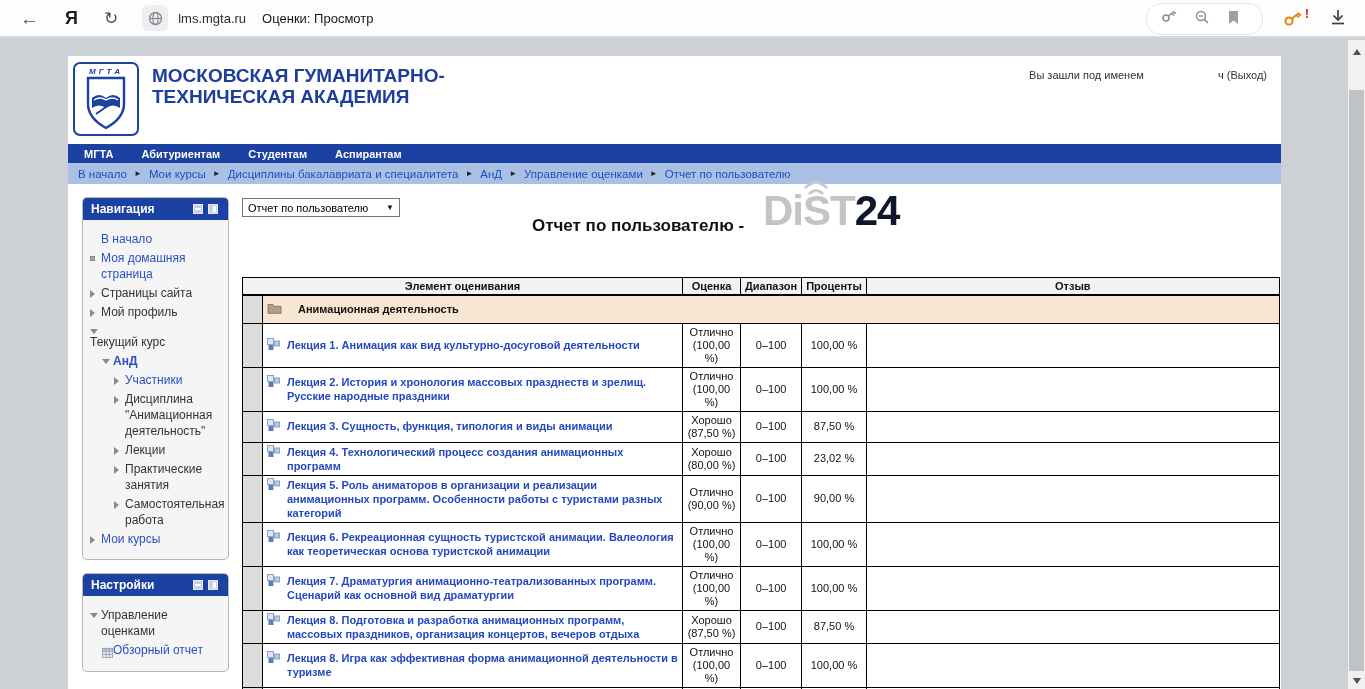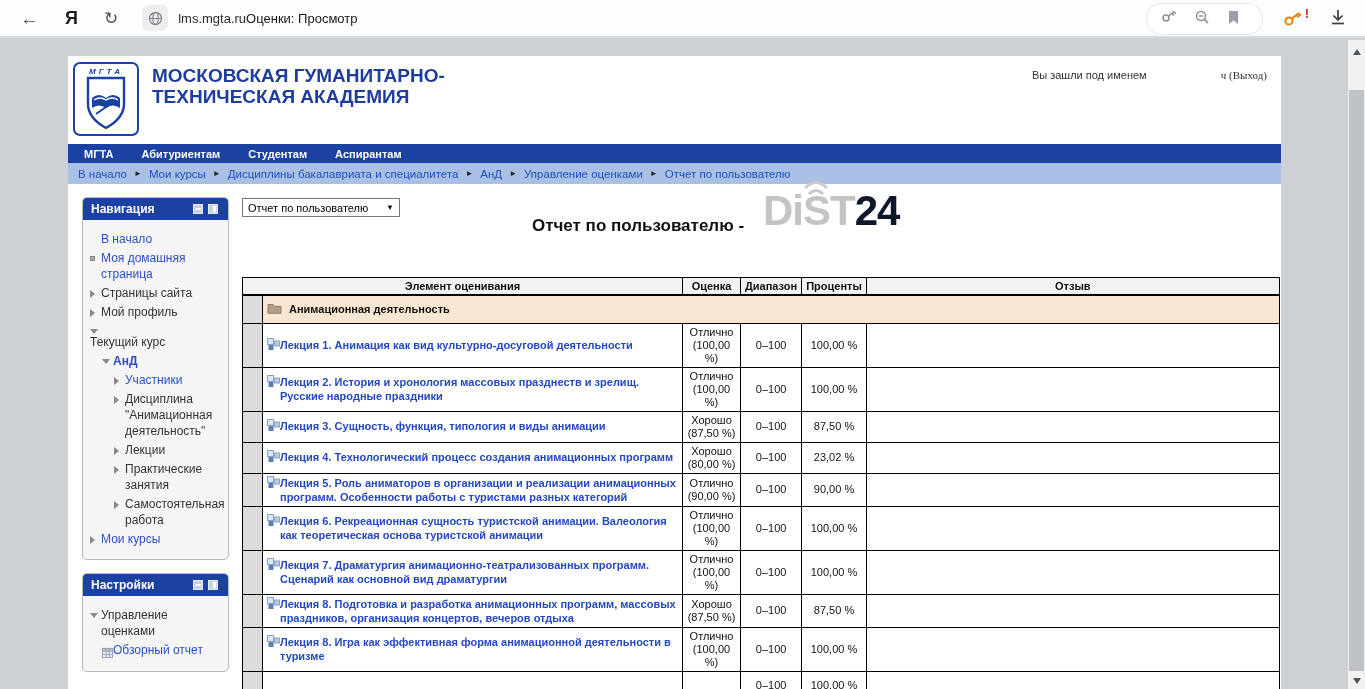--- a/index.html
+++ b/index.html
@@ -8,21 +8,21 @@
 
   
   .toolbar { position:absolute; top:0; left:0; right:0; height:38px; background:#fdfdfd; border-bottom:2px solid #d6d9db; display:flex; align-items:center; }
   .tb-icon { color:#4a4d51; font-size:19px; line-height:1; cursor:pointer; }
   .tb-back { margin-left:20px; }
   .tb-ya { margin-left:26px; font-weight:bold; font-size:18px; color:#1c1c1c; }
   .tb-reload { margin-left:26px; font-size:17px; }
   .addr { display:flex; align-items:center; margin-left:24px; }
   .globe-badge { width:26px; height:26px; border-radius:6px; background:#eceef0; display:flex; align-items:center; justify-content:center; }
   .addr-url { margin-left:10px; font-size:13px; color:#2b2e31; }
-  .addr-title { font-size:13px; color:#17181a; }
+  .addr-title { margin-left:16px; font-size:13px; color:#17181a; }
   .tb-right { position:absolute; right:18px; top:0; height:38px; display:flex; align-items:center; gap:20px; }
   .pill { display:flex; align-items:center; gap:16px; background:#fff; border:1px solid #e4e6e9; border-radius:15px; padding:5px 22px 5px 14px; }
   .pw-alert { position:relative; display:flex; align-items:center; }
   .pw-alert .excl { position:absolute; right:-6px; top:-4px; color:#d22d1e; font-weight:bold; font-size:13px; }
   .tb-download { margin-left:6px; }
 
   
   .page { position:absolute; top:40px; left:0; right:0; bottom:0; background:#cdd1d5; }
   .scrollbar { position:absolute; top:0; right:0; width:17px; bottom:0; background:#f1f1f1; }
   .sb-btn { position:absolute; left:0; width:17px; height:16px; display:flex; align-items:center; justify-content:center; }
@@ -34,21 +34,21 @@
   
   .card { position:absolute; left:68px; top:16px; width:1213px; height:635px; background:#fff; overflow:hidden; }
   .site-header { position:relative; height:88px; background:#fff; }
   .logo { position:absolute; left:5px; top:6px; width:66px; height:74px; border:2px solid #1b41a3; border-radius:7px; background:#fff; display:flex; flex-direction:column; align-items:center; padding-top:3px; }
   .logo-abbr { font-size:8px; font-weight:bold; letter-spacing:3px; color:#1b41a3; font-style:italic; }
   .org { position:absolute; left:84px; top:9px; color:#1f3d9c; }
   .org-l1, .org-l2 { font-size:19px; font-weight:bold; line-height:21px; }
   .org-l3 { font-size:17px; font-weight:bold; line-height:22px; }
   .login-area { position:absolute; right:14px; top:13px; font-size:11px; color:#333; }
   .login-gap { display:inline-block; width:68px; }
-  .logout-link { color:#333; text-decoration:none; cursor:pointer;font-family:Liberation Serif, serif; }
+  .logout-link { color:#333; text-decoration:none; cursor:pointer; }
 
   
   .topnav { height:19px; background:#1b41a3; display:flex; align-items:center; padding-left:16px; gap:28px; }
   .topnav a { color:#fff; font-size:11px; font-weight:bold; text-decoration:none; cursor:pointer; }
   .breadcrumb { height:21px; background:#a9c0e4; display:flex; align-items:center; padding-left:10px; font-size:11.5px; }
   .breadcrumb a { color:#1d4fc1; text-decoration:none; cursor:pointer; }
   .crumb-last { color:#1d4fc1; }
   .crumb-sep { color:#222; font-size:8px; margin:0 7px; }
 
   
@@ -83,23 +83,23 @@
   .wm-gray { color:#c4c4c4; }
   .wm-accent { color:#0f172a; }
   .wm-arcs { position:absolute; left:40px; top:-12px; }
 
   
   .grade-table { position:absolute; left:174px; top:93px; border-collapse:collapse; font-size:11px; color:#111; background:#fff; }
   .grade-table th, .grade-table td { border:1px solid #000; padding:2px 4px; }
   .grade-table thead th { background:#f2f2f2; font-weight:bold; height:15px; border-bottom:2px solid #000; }
   .indent-cell { background:#dcdcdc; width:20px; }
   .cat-cell { background:#f7e7d2; font-weight:bold; padding-left:8px; height:22px; }
-  .cat-cell .cat-inner { display:flex; align-items:center; gap:7px; }
+  .cat-cell .cat-inner { display:flex; align-items:center; gap:16px; }
   .name-cell { padding:4px 4px 4px 8px; }
-  .name-cell .row-inner { display:flex; align-items:flex-start; }
+  .name-cell .row-inner { display:flex; align-items:flex-start; gap:7px; }
   .name-cell a { color:#2448c0; font-weight:bold; text-decoration:none; cursor:pointer; line-height:14px; }
   .c-center { text-align:center; line-height:13px; }
   .grade-table tbody td { height:28px; }
 </style>
 </head>
 <body>
 
 <div class="screen">
 
   <div class="toolbar">

